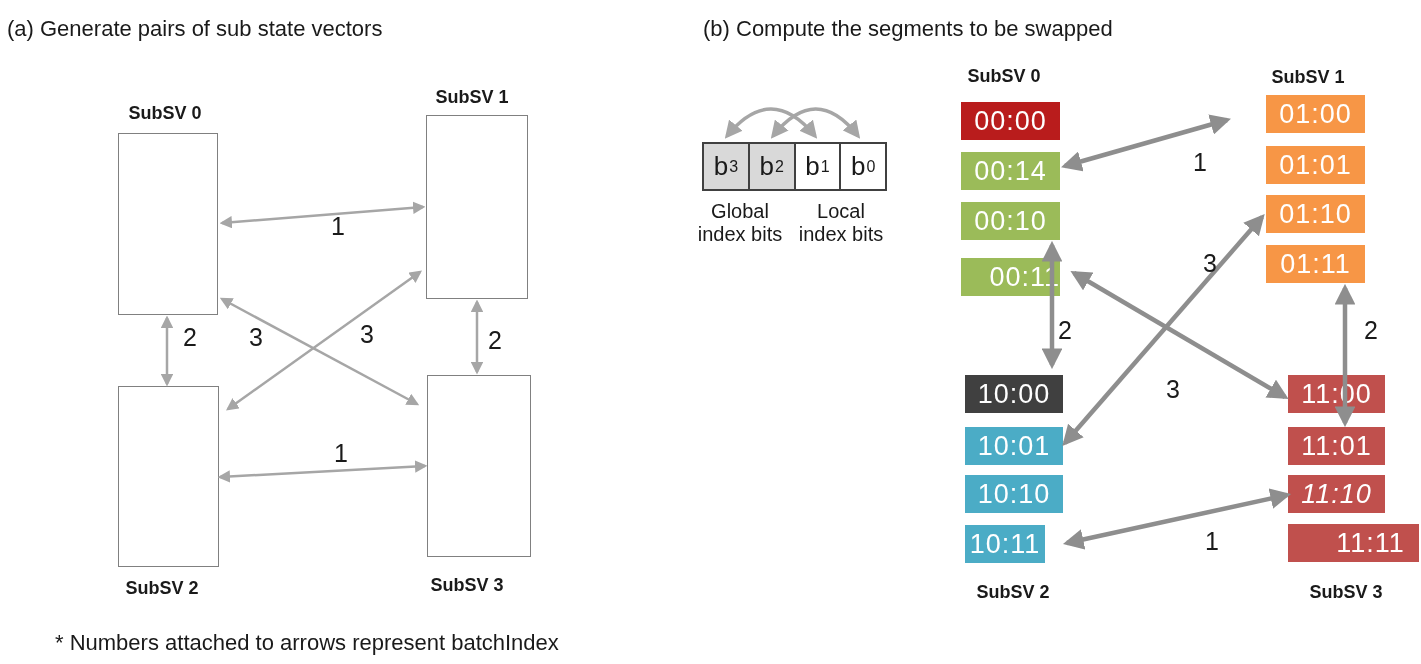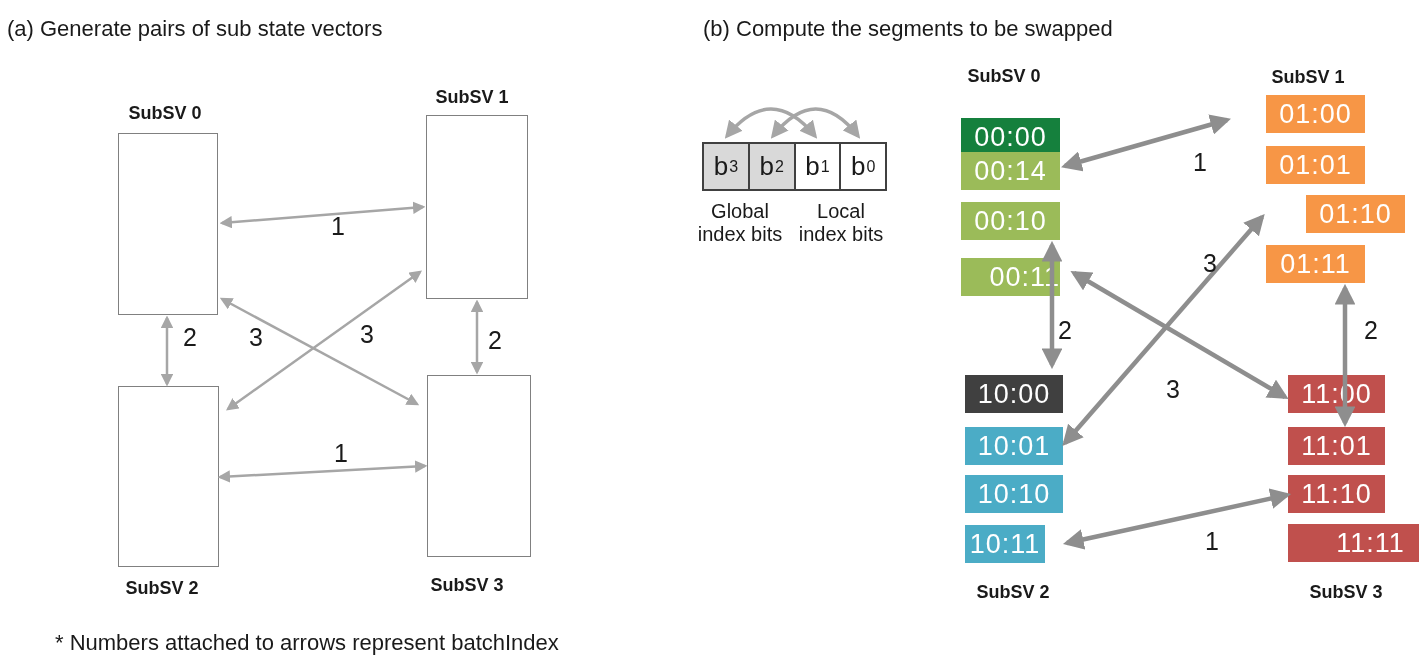--- a/index.html
+++ b/index.html
@@ -50,40 +50,40 @@
       <div class="bitcell">
           <span>b</span>
           <sub>1</sub>
         </div>
       <div class="bitcell">
           <span>b</span>
           <sub>0</sub>
         </div>
     </div>
 
-    <div class="seg" style="left: 961px; top: 102px; background-color: #15803d; margin-top: 16px;">
+    <div class="seg" style="left: 961px; top: 102px; background-color: #b91c1c;">
         <span>00:00</span>
       </div>
     <div class="seg" style="left: 961px; top: 152px; background-color: rgb(155, 187, 89);">
         <span>00:14</span>
       </div>
     <div class="seg" style="left: 961px; top: 202px; background-color: rgb(155, 187, 89);">
         <span>00:10</span>
       </div>
     <div class="seg" style="left: 961px; top: 258px; background-color: rgb(155, 187, 89); justify-content: flex-end;">
         <span>00:11</span>
       </div>
 
     <div class="seg" style="left: 1266px; top: 95px; background-color: rgb(247, 150, 70);">
         <span>01:00</span>
       </div>
     <div class="seg" style="left: 1266px; top: 146px; background-color: rgb(247, 150, 70);">
         <span>01:01</span>
       </div>
-    <div class="seg" style="left: 1266px; top: 195px; background-color: rgb(247, 150, 70); margin-left: 40px;">
+    <div class="seg" style="left: 1266px; top: 195px; background-color: rgb(247, 150, 70);">
         <span>01:10</span>
       </div>
     <div class="seg" style="left: 1266px; top: 245px; background-color: rgb(247, 150, 70);">
         <span>01:11</span>
       </div>
 
     <div class="seg" style="left: 965px; top: 375px; width: 98px; background-color: #404040;">
         <span>10:00</span>
       </div>
     <div class="seg" style="left: 965px; top: 427px; width: 98px; background-color: rgb(75, 172, 198);">
@@ -95,21 +95,21 @@
     <div class="seg" style="left: 965px; top: 525px; width: 80px; background-color: rgb(75, 172, 198);">
         <span>10:11</span>
       </div>
 
     <div class="seg" style="left: 1288px; top: 375px; width: 97px; background-color: rgb(192, 80, 77);">
         <span>11:00</span>
       </div>
     <div class="seg" style="left: 1288px; top: 427px; width: 97px; background-color: rgb(192, 80, 77);">
         <span>11:01</span>
       </div>
-    <div class="seg" style="left: 1288px; top: 475px; width: 97px; background-color: rgb(192, 80, 77);">
+    <div class="seg" style="left: 1288px; top: 475px; width: 97px; background-color: rgb(192, 80, 77); font-style: italic;">
         <span>11:10</span>
       </div>
     <div class="seg" style="left: 1288px; top: 524px; width: 97px; background-color: rgb(192, 80, 77); padding-left: 34px;">
         <span>11:11</span>
       </div>
   </div>
 
   <svg class="svglayer" width="1421" height="664" viewBox="0 0 1421 664">
     <defs>
       <marker id="ma" viewBox="0 0 10 10" refX="8" refY="5" markerWidth="5" markerHeight="5" orient="auto-start-reverse">

